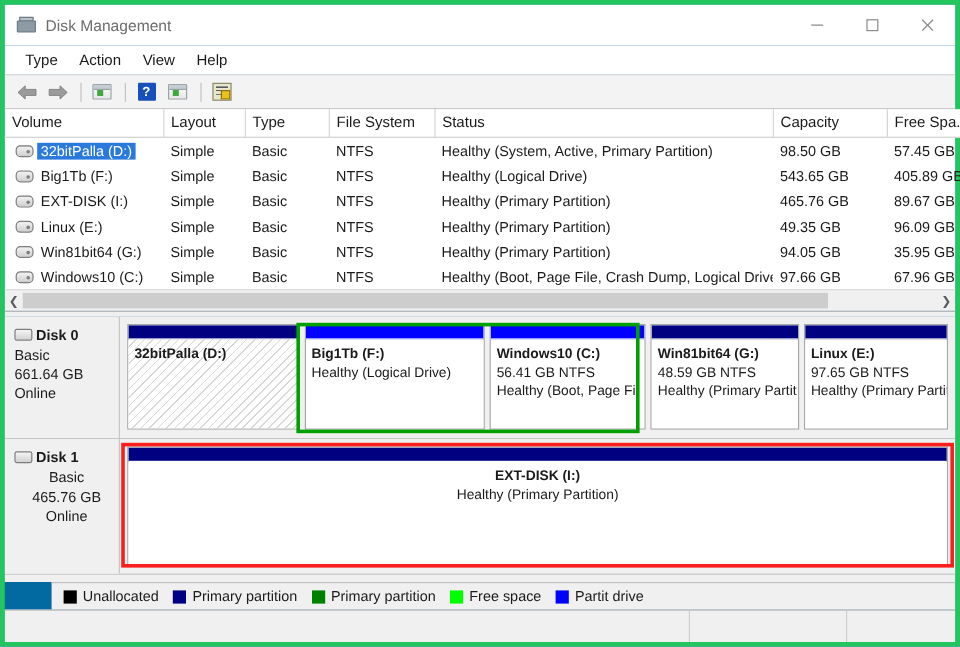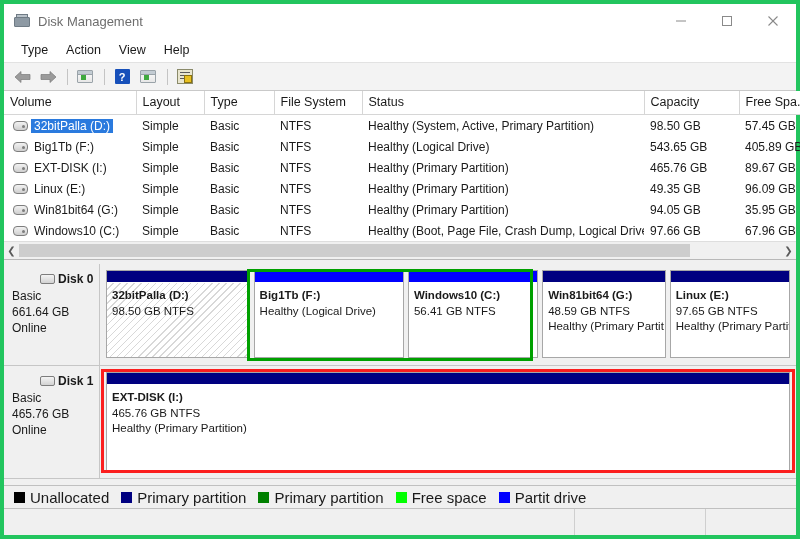--- a/index.html
+++ b/index.html
@@ -293,21 +293,20 @@
     padding: 7px 0 0 8px;
     box-sizing: border-box;
     font-size: 12px;
     line-height: 16px;
   }
   .disk-title {
     display: flex;
     align-items: center;
     font-weight: bold;
     margin-bottom: 1px;
-    margin-left: 28px;
   }
   .disk-ico {
     width: 15px; height: 10px;
     margin-right: 3px;
     flex: 0 0 auto;
     background: linear-gradient(#f4f4f4, #d2d2d2);
     border: 1px solid #7d7d7d;
     border-radius: 2px;
     box-sizing: border-box;
   }
@@ -373,21 +372,22 @@
 
   
   .legend {
     height: 22px;
     flex: 0 0 auto;
     background: #f0f0f0;
     border-top: 1px solid #c0c0c0;
     display: flex;
     align-items: center;
     padding-left: 10px;
-    font-size: 15px;
+    font-size: 12px;
+    margin-left: 39px;
   }
   .lg-item { display:flex; align-items:center; margin-right: 12px; white-space: nowrap; }
   .lg-sw { width: 11px; height: 11px; margin-right: 5px; flex: 0 0 auto; }
 
   
   .statusbar {
     height: 26px;
     flex: 0 0 auto;
     background: #f0f0f0;
     border-top: 1px solid #c0c0c0;
@@ -599,71 +599,70 @@
           </div>
           <div class="disk-meta">Basic</div>
           <div class="disk-meta">661.64 GB</div>
           <div class="disk-meta">Online</div>
         </div>
         <div class="parts">
           <div class="part" style="width: 21.5%;">
             <div class="part-head"></div>
             <div class="part-body hatched">
               <div class="part-label">32bitPalla  (D:)</div>
-              <div class="part-size">98.50 GB NTFS</div>
             </div>
           </div>
           <div class="part" style="width: 22.5%;">
             <div class="part-head bright"></div>
             <div class="part-body">
               <div class="part-label">Big1Tb  (F:)</div>
               <div class="part-status">Healthy (Logical Drive)</div>
             </div>
           </div>
           <div class="part" style="width: 19.5%;">
             <div class="part-head bright"></div>
             <div class="part-body">
               <div class="part-label">Windows10  (C:)</div>
               <div class="part-size">56.41 GB NTFS</div>
+              <div class="part-status">Healthy (Boot, Page Fi</div>
             </div>
           </div>
           <div class="part" style="width: 18.5%;">
             <div class="part-head"></div>
             <div class="part-body">
               <div class="part-label">Win81bit64  (G:)</div>
               <div class="part-size">48.59 GB NTFS</div>
               <div class="part-status">Healthy (Primary Partit</div>
             </div>
           </div>
           <div class="part" style="width: 18%;">
             <div class="part-head"></div>
             <div class="part-body">
               <div class="part-label">Linux  (E:)</div>
               <div class="part-size">97.65 GB NTFS</div>
               <div class="part-status">Healthy (Primary Partit</div>
             </div>
           </div>
         </div>
       </div>
-      <div class="disk-row" style="height: 113px;">
+      <div class="disk-row" style="height: 113px; text-align: center;">
         <div class="disk-info">
           <div class="disk-title">
             <span class="disk-ico"></span>
             <span>Disk 1</span>
           </div>
           <div class="disk-meta">Basic</div>
           <div class="disk-meta">465.76 GB</div>
           <div class="disk-meta">Online</div>
         </div>
         <div class="parts">
           <div class="part" style="width: 100%;">
             <div class="part-head"></div>
             <div class="part-body">
               <div class="part-label">EXT-DISK  (I:)</div>
-              <div class="part-size">465.76 GB NTFS</div>
               <div class="part-status">Healthy (Primary Partition)</div>
             </div>
           </div>
         </div>
       </div>
       <div class="overlay-box" style="left: 243px; top: 5px; width: 286px; height: 92px; border-color: rgb(0, 160, 0);"></div>
       <div class="overlay-box red" style="left: 97px; top: 105px; width: 694px; height: 104px; border-color: rgb(251, 30, 30);"></div>
     </div>
 
   <div class="legend">

